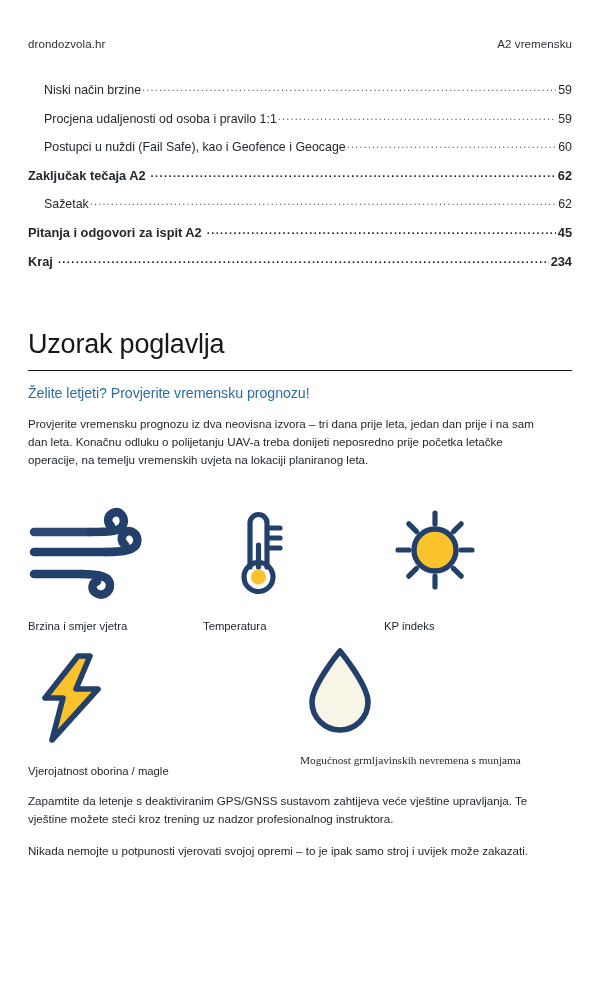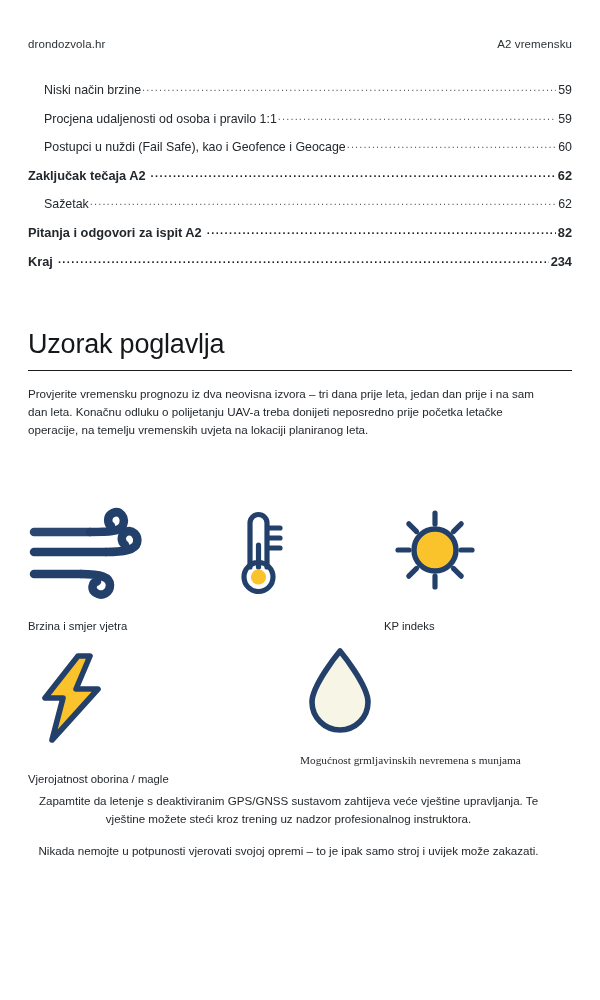--- a/index.html
+++ b/index.html
@@ -144,21 +144,20 @@
     line-height: 1.32;
     color: #23282d;
   }
 
   
   .closing {
     position: absolute;
     top: 792px;
     left: 28px;
     right: 28px;
-    text-align: center;
   }
 </style>
 </head>
 <body>
 
 <div class="page">
 
   <div class="running-header">
     <span>drondozvola.hr</span>
     <span>A2 vremensku</span>
@@ -192,34 +191,35 @@
 
     <div class="toc-row level-2">
       <span class="toc-title">Sažetak</span>
       <span class="toc-dots"></span>
       <span class="toc-page">62</span>
     </div>
 
     <div class="toc-row level-1">
       <span class="toc-title">Pitanja i odgovori za ispit A2</span>
       <span class="toc-dots"></span>
-      <span class="toc-page">82</span>
+      <span class="toc-page">45</span>
     </div>
 
     <div class="toc-row level-1">
       <span class="toc-title">Kraj</span>
       <span class="toc-dots"></span>
       <span class="toc-page">234</span>
     </div>
 
   </div>
 
   <div class="chapter">
     <h1 class="chapter-title">Uzorak poglavlja</h1>
     <hr class="chapter-rule">
+    <h2 class="subheading">Želite letjeti? Provjerite vremensku prognozu!</h2>
     <p class="para">Provjerite vremensku prognozu iz dva neovisna izvora – tri dana prije leta, jedan dan prije i na sam dan leta. Konačnu odluku o polijetanju UAV-a treba donijeti neposredno prije početka letačke operacije, na temelju vremenskih uvjeta na lokaciji planiranog leta.</p>
   </div>
 
   <div class="icon-grid">
 
     <div class="icon-row">
 
       <div class="icon-cell" style="width:177px;">
         <svg class="icon-art" width="120" height="95" viewBox="0 0 120 95">
           <g fill="none" stroke="#23406B" stroke-width="8.5" stroke-linecap="round">
@@ -239,20 +239,21 @@
           <g fill="none" stroke="#23406B" stroke-width="5.2" stroke-linecap="round" stroke-linejoin="round">
             <path d="M50 62 V18 a8.5 8.5 0 0 1 17 0 V62"></path>
             <circle cx="58.5" cy="72" r="14.5"></circle>
             <path d="M58.5 40 V62"></path>
             <path d="M69 23 H80"></path>
             <path d="M69 33 H80"></path>
             <path d="M69 43 H80"></path>
           </g>
           <circle cx="58.5" cy="72" r="7.6" fill="#FAC32B"></circle>
         </svg>
+        <div class="icon-label" style="margin-top:19px; margin-left:-2px;">Temperatura</div>
       </div>
 
       <div class="icon-cell" style="width:180px;">
         <svg class="icon-art" width="120" height="95" viewBox="0 0 120 95" style="margin-left:-2px;">
           <circle cx="55" cy="45" r="21" fill="#FAC32B" stroke="#23406B" stroke-width="5.4"></circle>
           <g stroke="#23406B" stroke-width="5.2" stroke-linecap="round">
             <path d="M55 8 V19"></path>
             <path d="M55 71 V82"></path>
             <path d="M18 45 H29"></path>
             <path d="M81 45 H92"></path>
@@ -266,21 +267,21 @@
       </div>
 
     </div>
 
     <div class="icon-row" style="margin-top:17px;">
 
       <div class="icon-cell" style="width:272px;">
         <svg class="icon-art" width="120" height="95" viewBox="0 0 120 95">
           <path d="M50 5 L17 47 H35 L24 89 L70 38 H48 L62 5 Z" fill="#FAC32B" stroke="#23406B" stroke-width="5.6" stroke-linejoin="round" stroke-linecap="round"></path>
         </svg>
-        <div class="icon-label" style="margin-top:26px;">Vjerojatnost oborina / magle</div>
+        <div class="icon-label" style="margin-top:18px;">Vjerojatnost oborina / magle</div>
       </div>
 
       <div class="icon-cell" style="width:262px; margin-top:-10px;">
         <svg class="icon-art" width="100" height="100" viewBox="0 0 100 100" style="margin-left:-10px;">
           <path d="M50 10 C50 10 22 44 22 61 a28 28 0 0 0 56 0 C78 44 50 10 50 10 Z" fill="#F7F5E6" stroke="#23406B" stroke-width="5.6" stroke-linejoin="round"></path>
         </svg>
         <div class="icon-label" style="margin-top:12px; max-width:232px;font-family:Liberation Serif, serif;">Mogućnost grmljavinskih nevremena s munjama</div>
       </div>
 
     </div>

